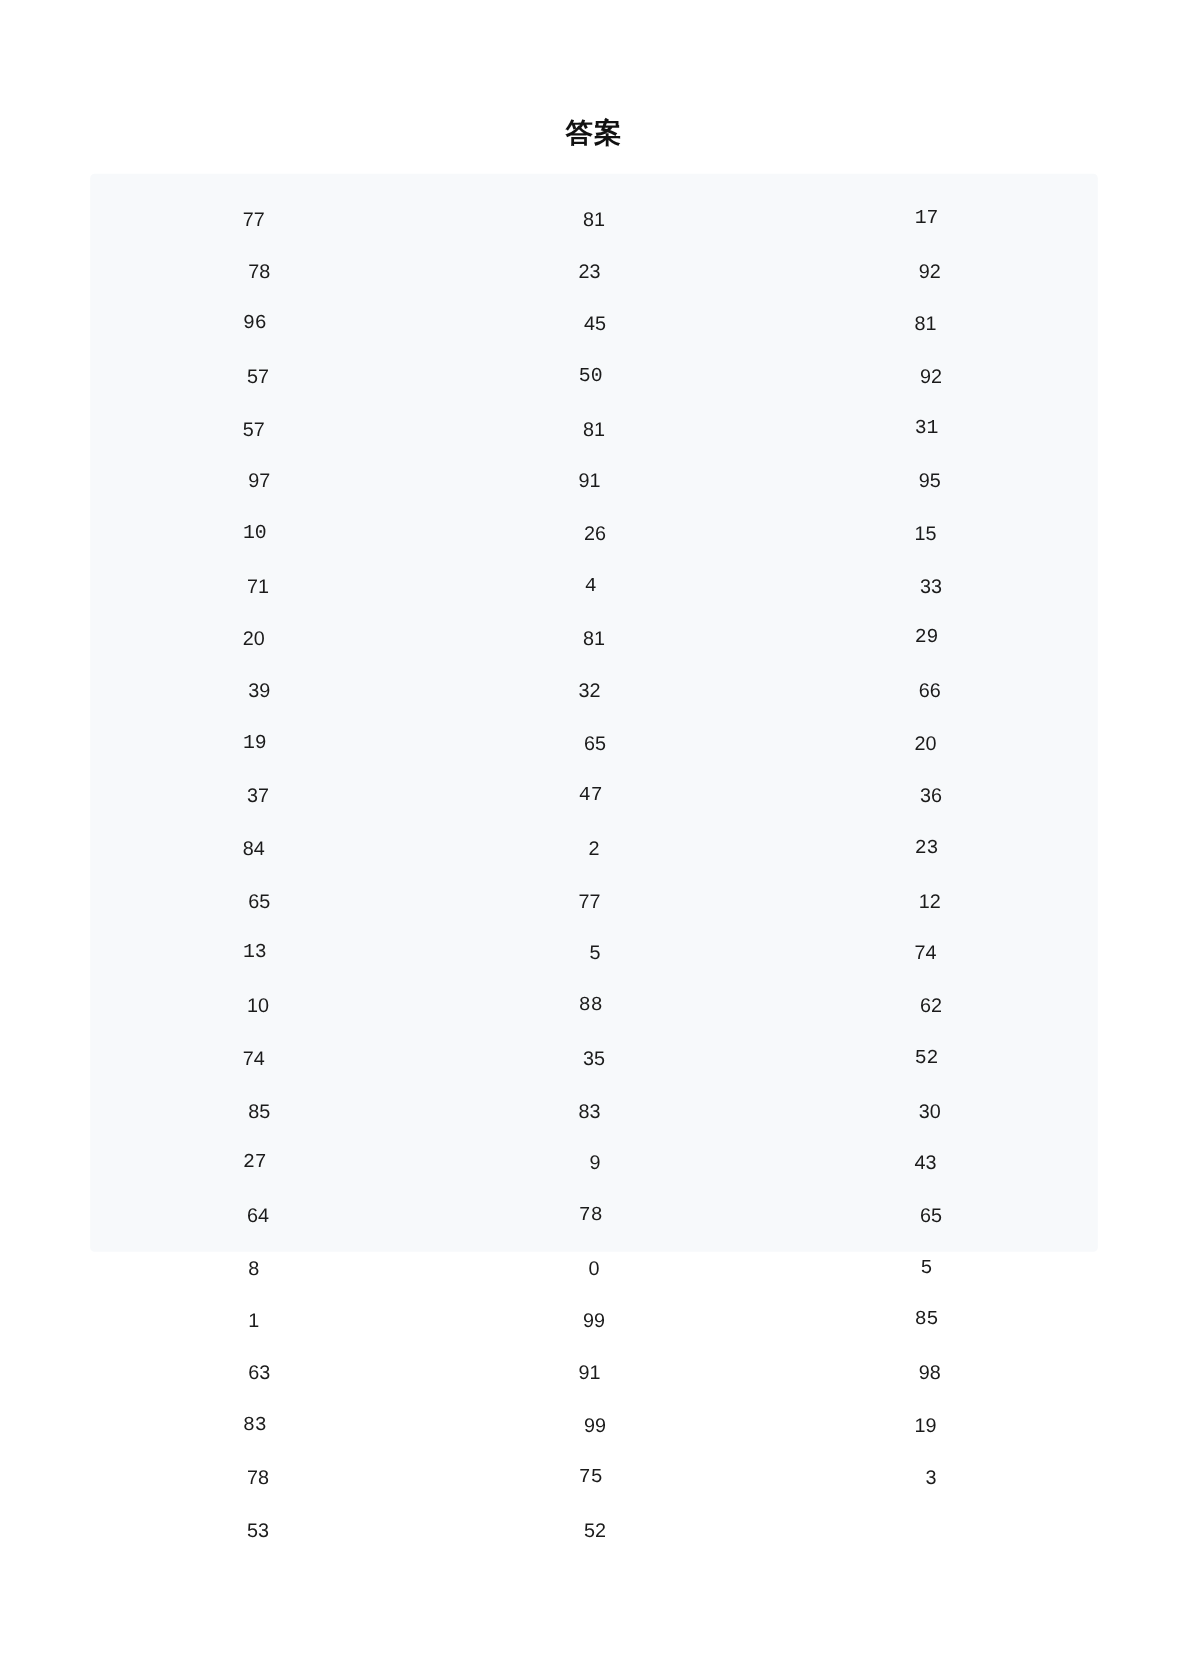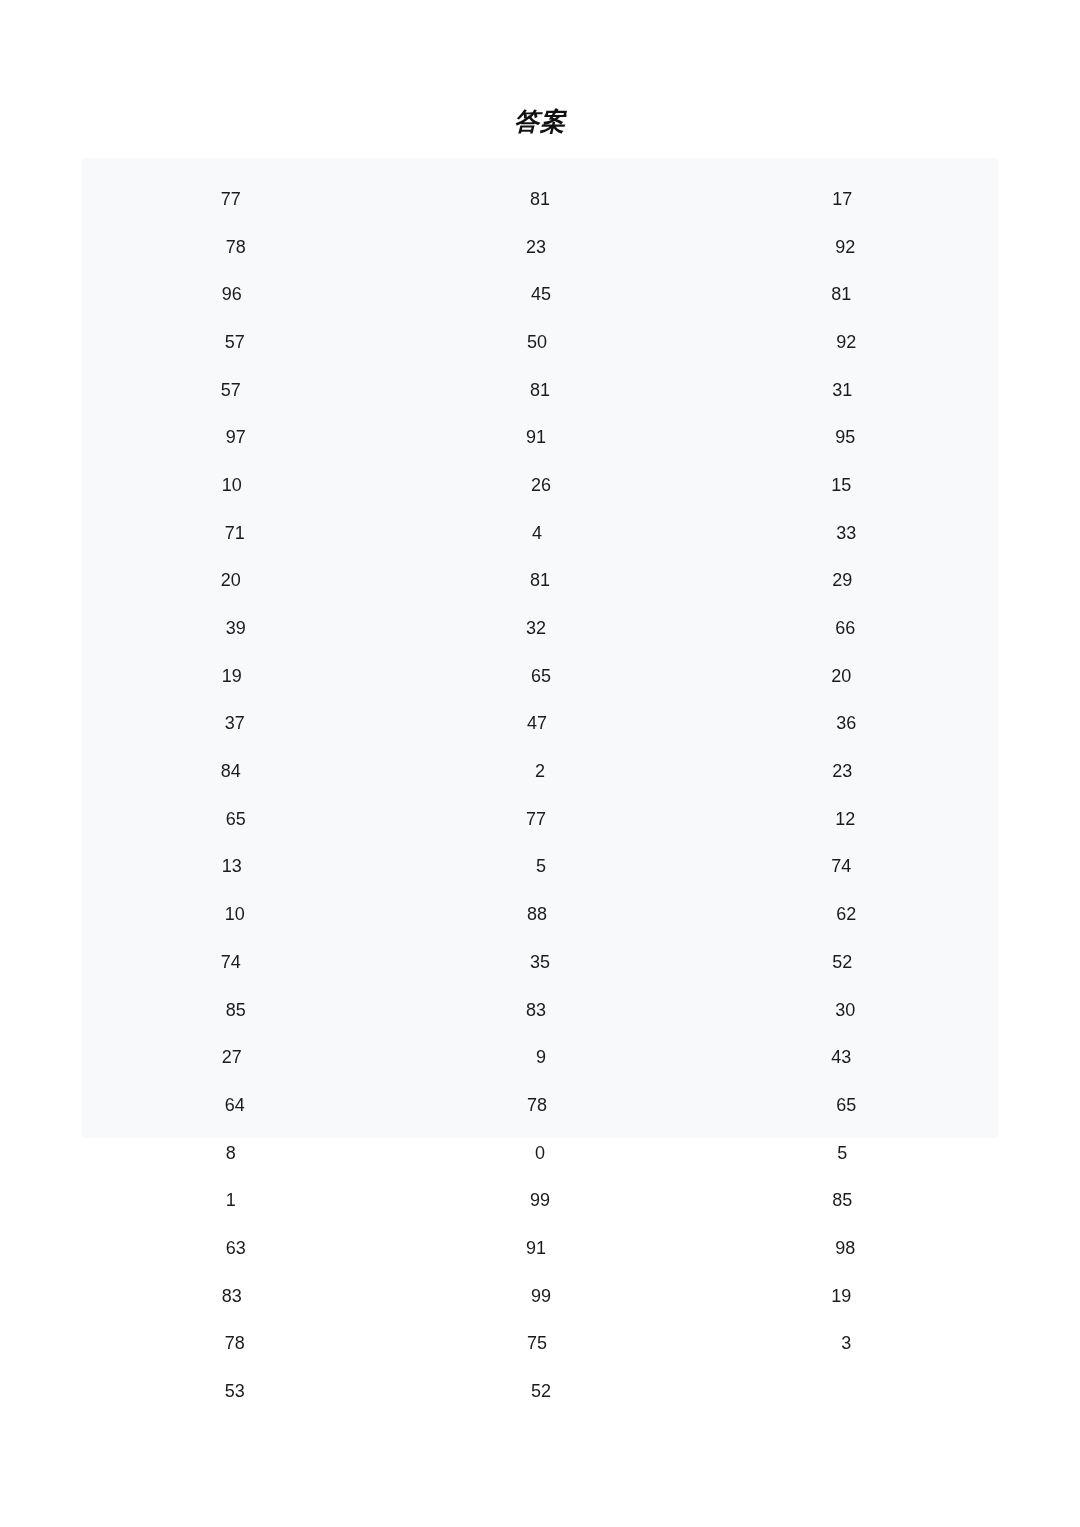--- a/index.html
+++ b/index.html
@@ -25,21 +25,20 @@
     position: absolute;
     top: 104px;
     left: 0;
     width: 1080px;
     text-align: center;
     font-size: 25px;
     font-weight: bold;
     letter-spacing: 1px;
     color: #111111;
     line-height: 34px;
-    font-style: italic;
   }
   .answer-panel {
     position: absolute;
     left: 82px;
     top: 158px;
     width: 916px;
     height: 980px;
     background: #f7f9fb;
     border-radius: 4px;
     box-sizing: border-box;
@@ -63,21 +62,21 @@
     justify-content: center;
     font-size: 18px;
     font-weight: 400;
     color: #1b1b1b;
     line-height: 1;
     user-select: text;
   }
   
   .answer-cell.c0 { transform: translateX(-4px); }
   .answer-cell.c1 { transform: translateX(0px); }
-  .answer-cell.c2 { transform: translateX(-3px); }
+  .answer-cell.c2 { transform: translateX(-3px); font-family: Liberation Mono, monospace; }
   .answer-cell.c3 { transform: translateX(1px); }
 </style>
 </head>
 <body>
 
 <div class="page">
 
   <div class="page-title">答案</div>
 
   <div class="answer-panel">

